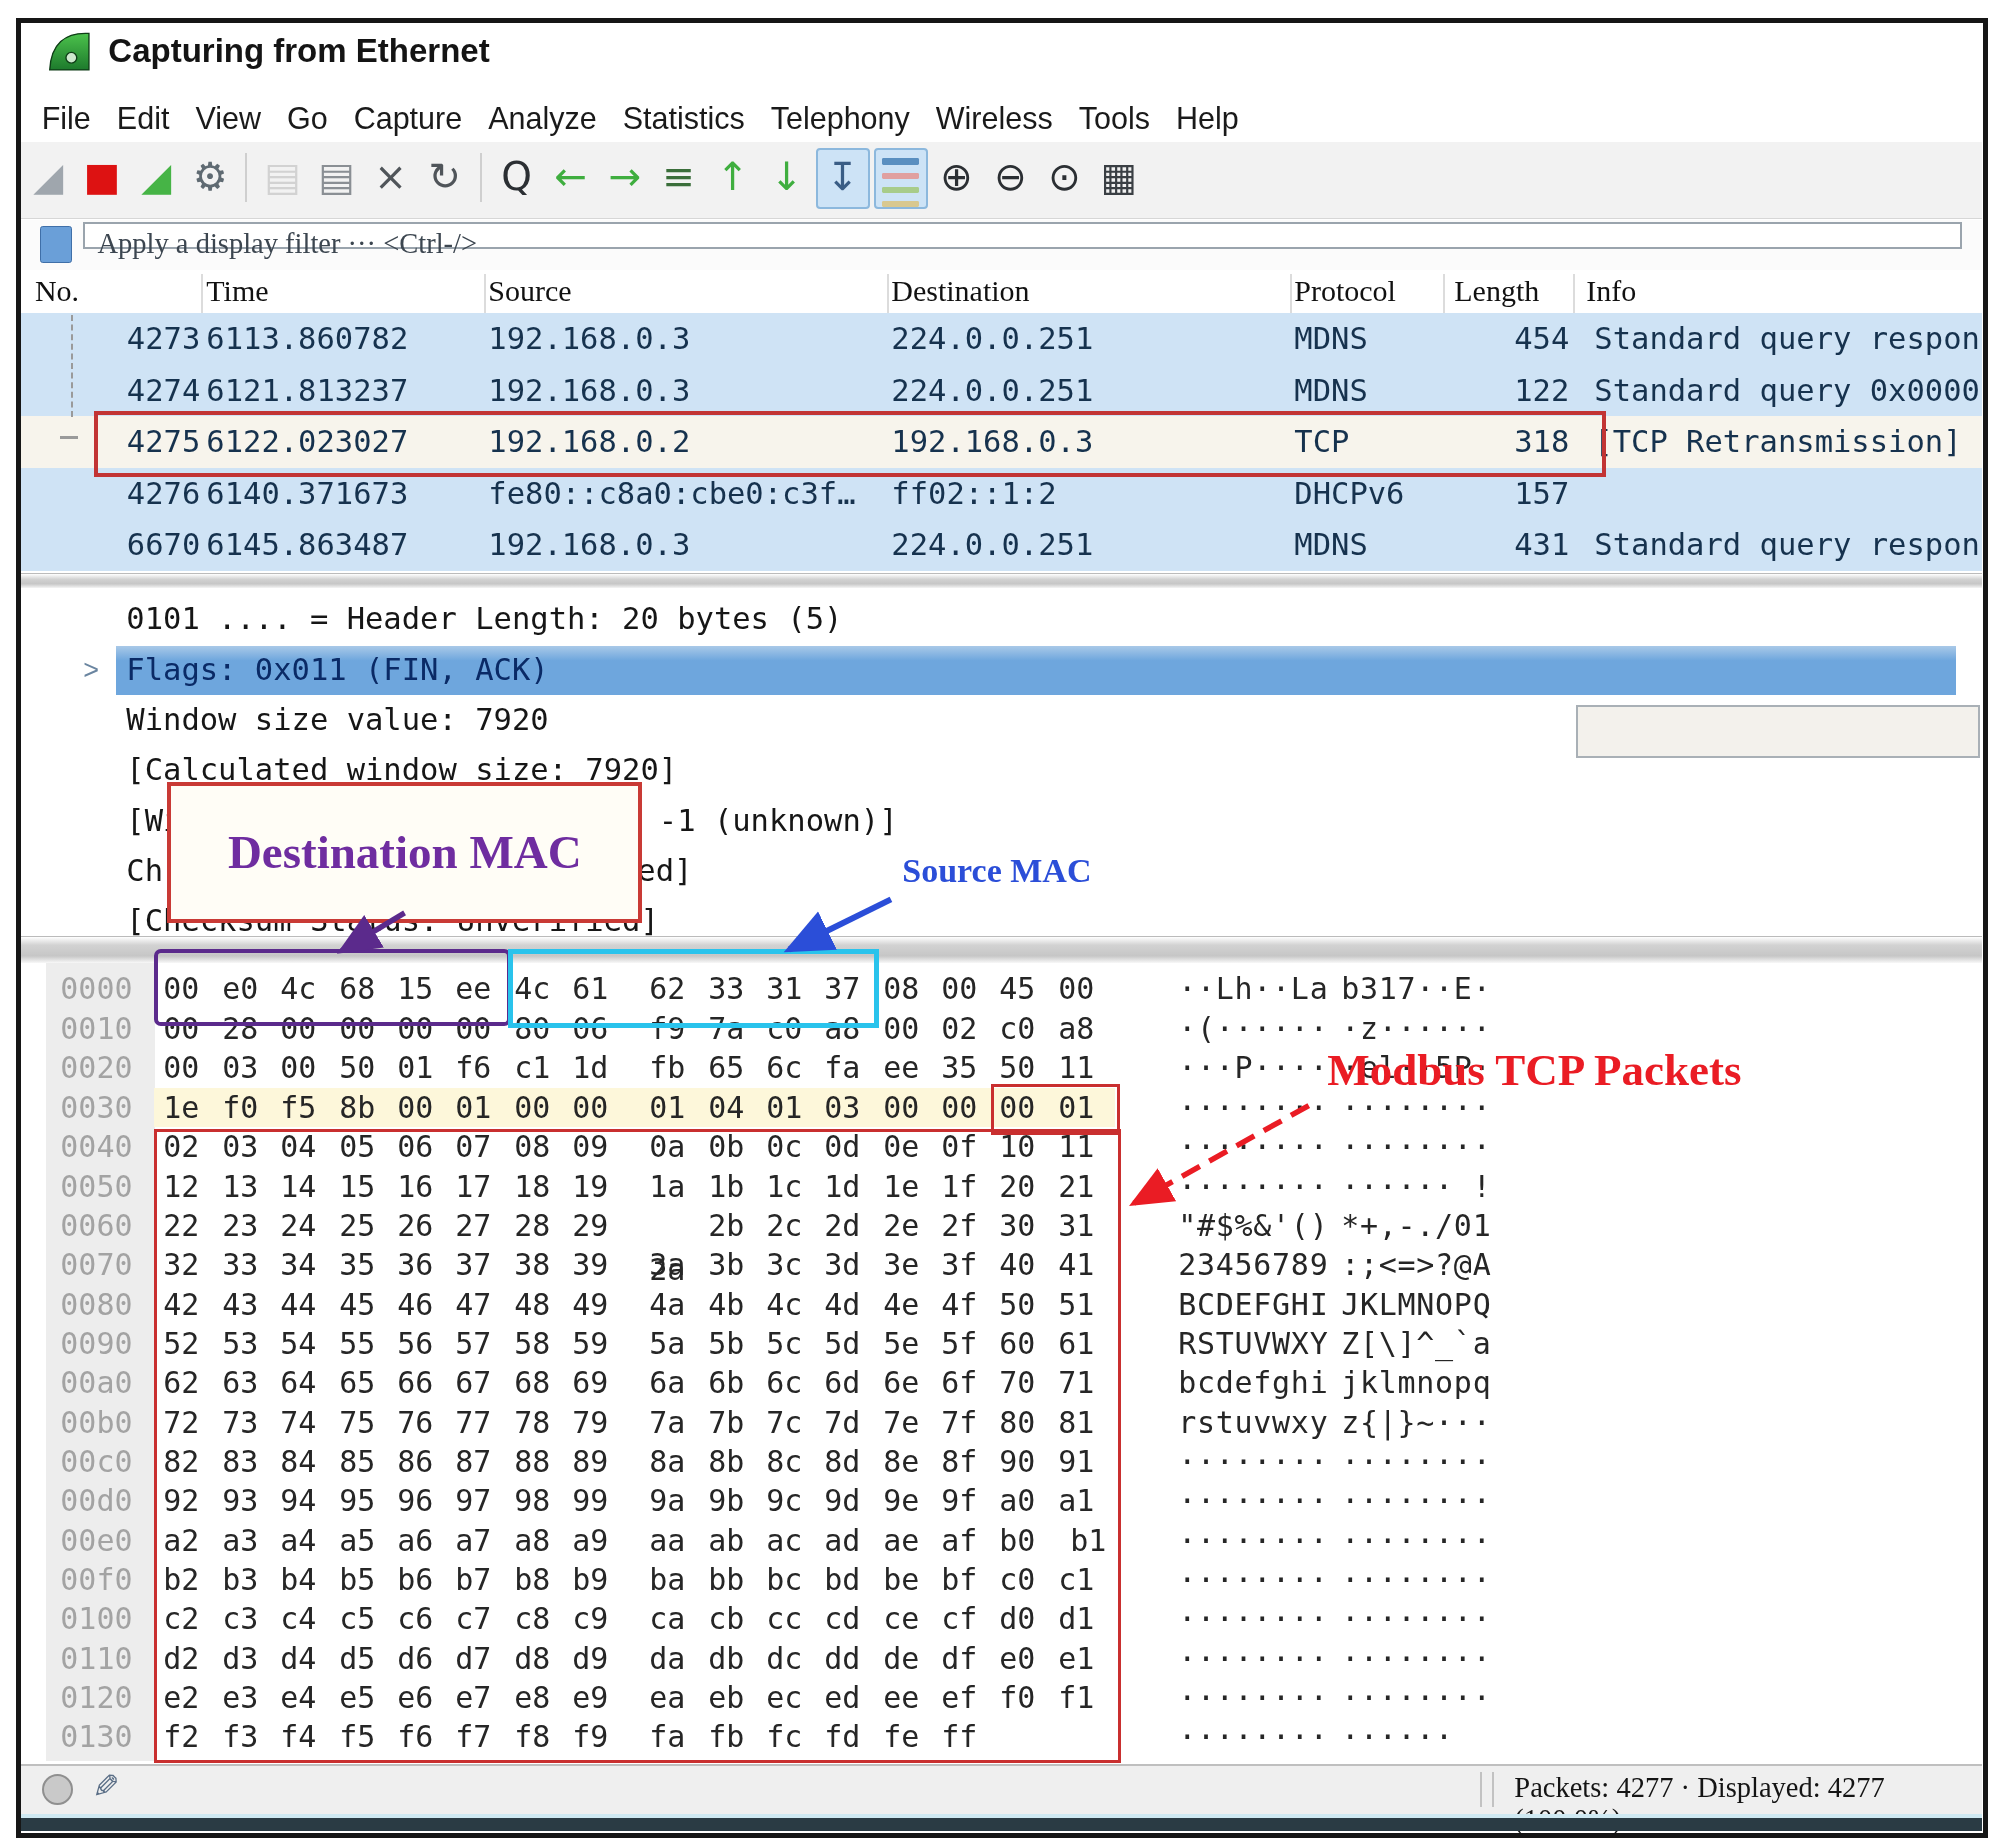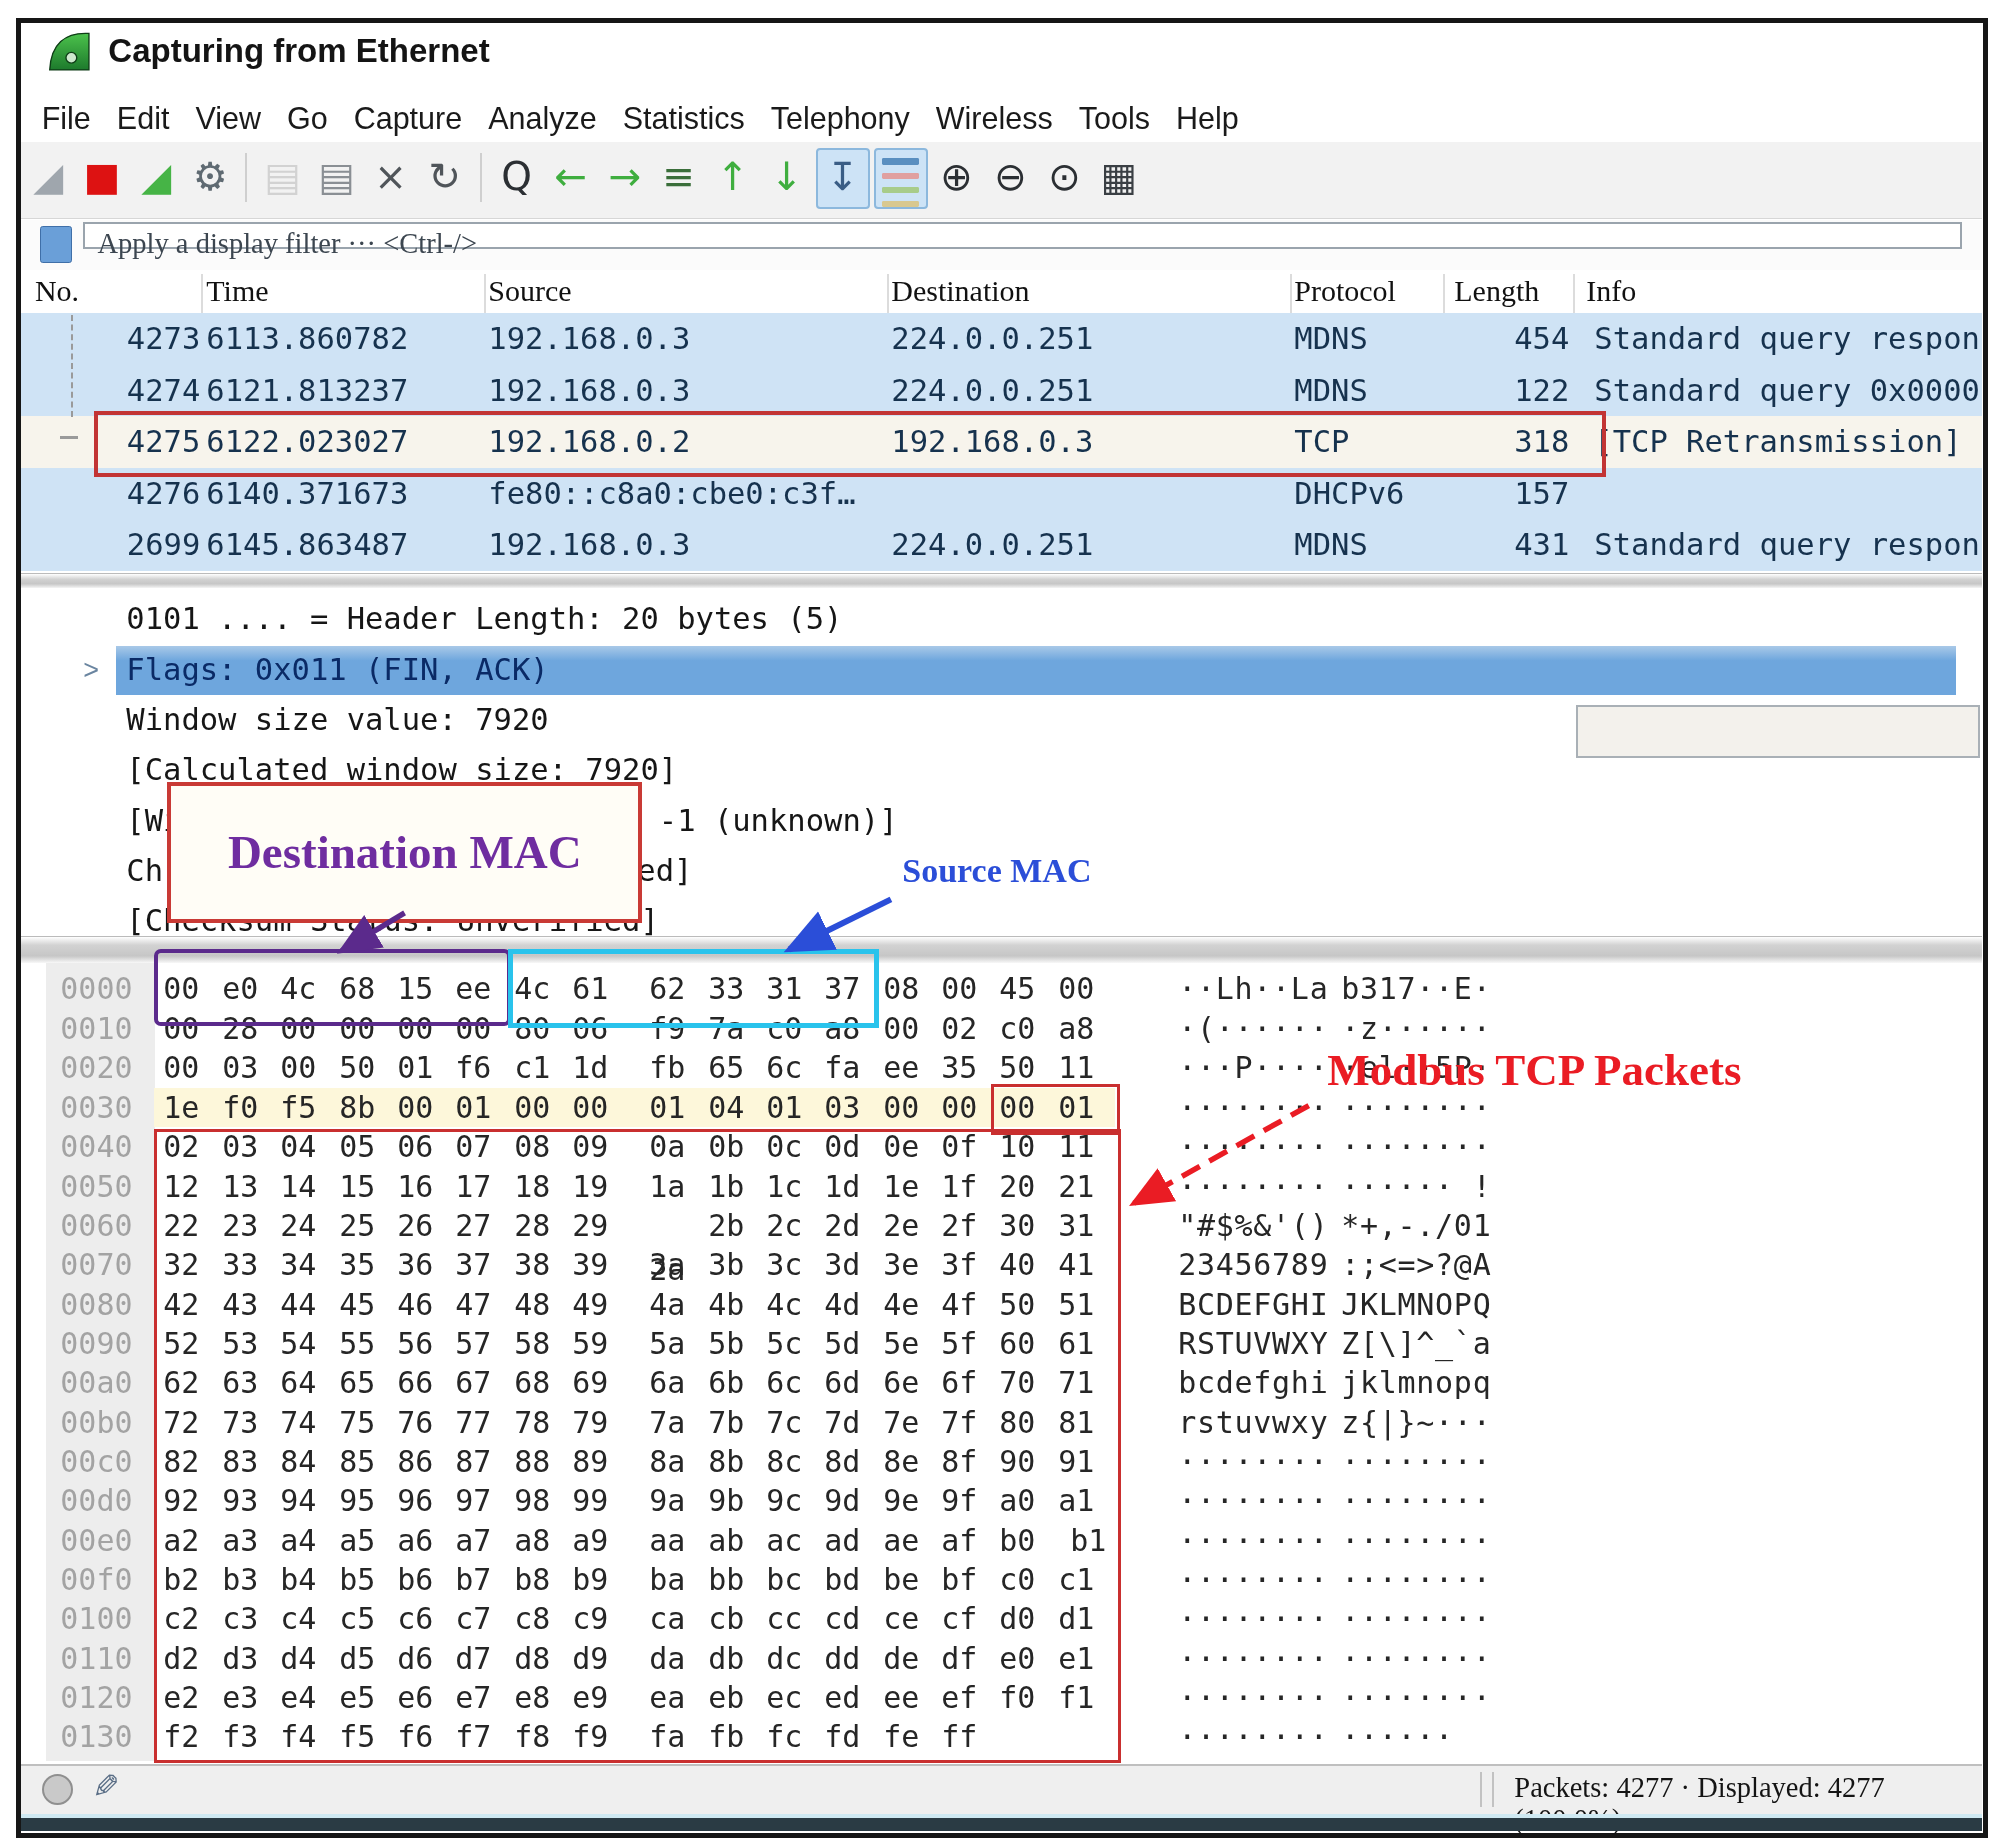--- a/index.html
+++ b/index.html
@@ -180,25 +180,26 @@
           <span class="c2">192.168.0.2</span>
           <span class="c3">192.168.0.3</span>
           <span class="c4">TCP</span>
           <span class="c5">318</span>
           <span class="c6">[TCP Retransmission] </span>
         </div>
         <div class="prow" style="top: 155px;">
           <span class="c0">4276</span>
           <span class="c1">6140.371673</span>
           <span class="c2">fe80::c8a0:cbe0:c3f…</span>
+          <span class="c3">ff02::1:2</span>
           <span class="c4">DHCPv6</span>
           <span class="c5">157</span>
         </div>
         <div class="prow" style="top: 206px;">
-          <span class="c0">2699</span>
+          <span class="c0">6670</span>
           <span class="c1">6145.863487</span>
           <span class="c2">192.168.0.3</span>
           <span class="c3">224.0.0.251</span>
           <span class="c4">MDNS</span>
           <span class="c5">431</span>
           <span class="c6">Standard query respon</span>
         </div>
       </div>
     <div class="gutterdash"></div>
     <div class="guttertick"></div>

